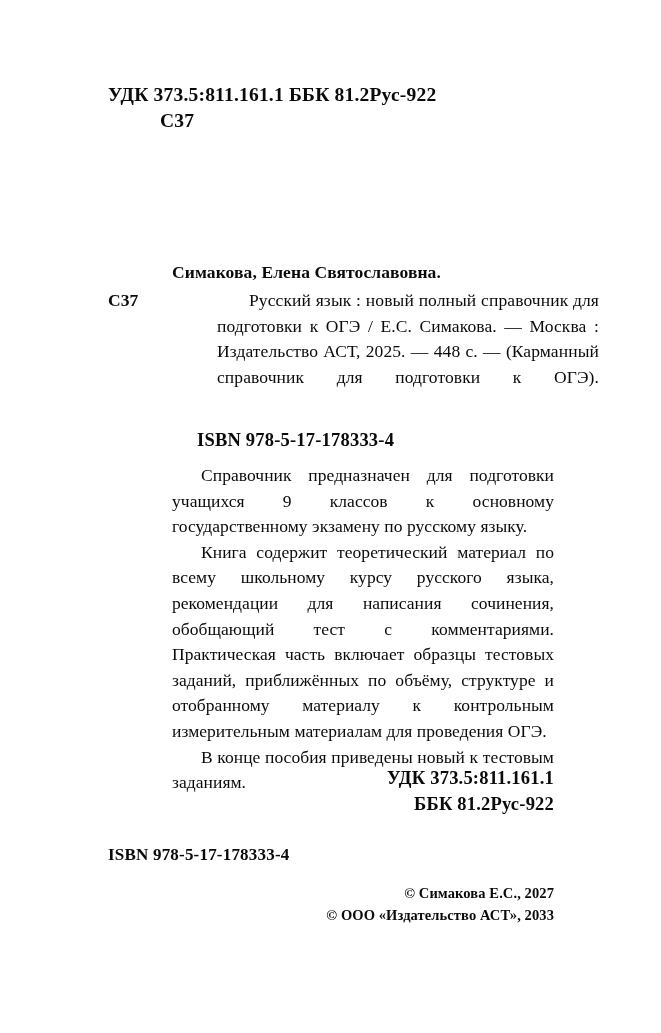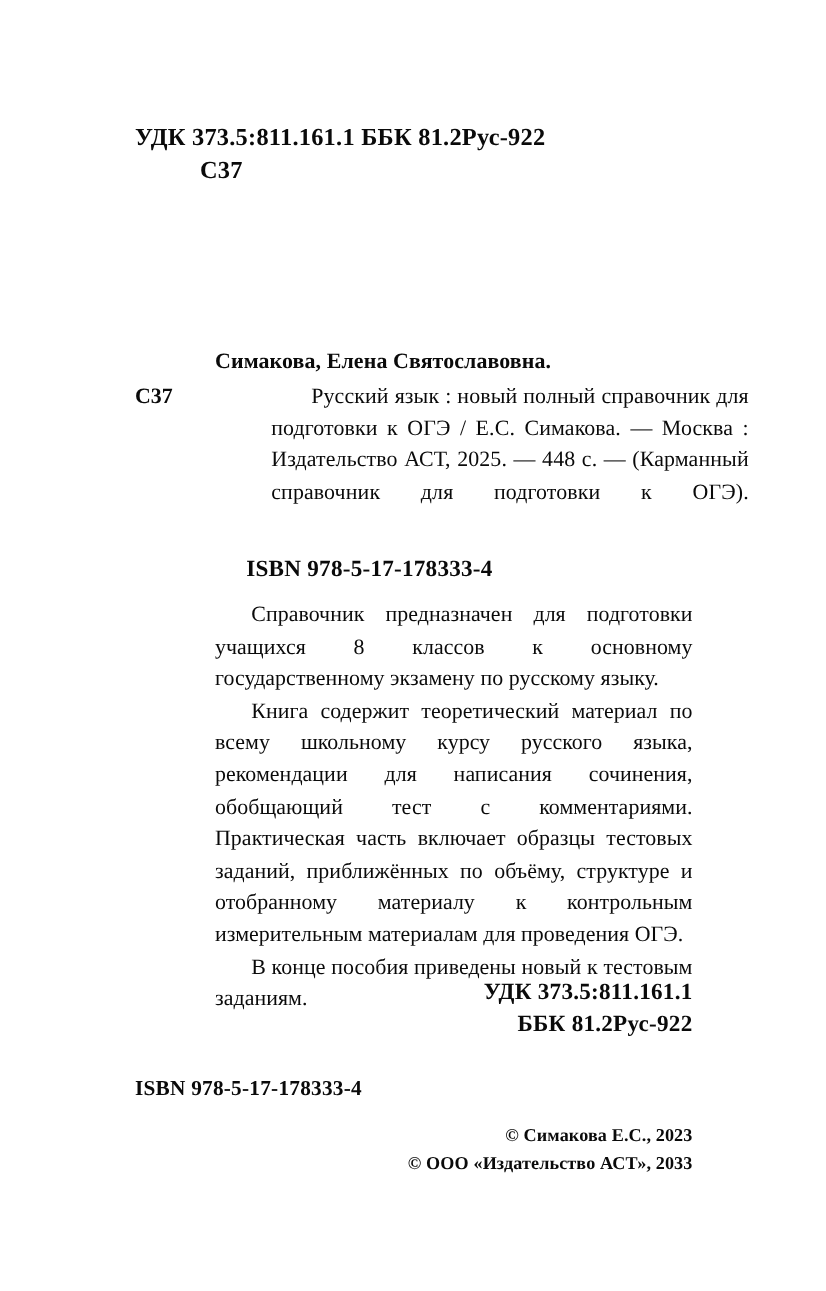--- a/index.html
+++ b/index.html
@@ -11,21 +11,21 @@
     height: 1033px;
     background: #ffffff;
     font-family: "Liberation Serif", serif;
     color: #0a0a0a;
     position: relative;
     overflow: hidden;
   }
   .page {
     position: absolute;
     left: 0;
-    top: 16px;
+    top: 0;
     width: 661px;
     height: 907px;
   }
 
   
   .udk-block {
     position: absolute;
     left: 108px;
     top: 82px;
     font-size: 19.5px;
@@ -142,30 +142,30 @@
     <span class="udk-code">С37</span>
   </div>
 
   <div class="bib-author">Симакова, Елена Святославовна.</div>
   <div class="bib-sigil">С37</div>
   <div class="bib-body">Русский язык : новый полный справочник для подготовки к ОГЭ / Е.С. Симакова. — Москва : Издательство АСТ, 2025. — 448 с. — (Карманный справочник для подготовки к ОГЭ).</div>
 
   <div class="isbn-main">ISBN 978-5-17-178333-4</div>
 
   <div class="annotation">
-    <p>Справочник предназначен для подготовки учащихся 8 классов к основному государственному экзамену по русскому языку.</p>
+    <p>Справочник предназначен для подготовки учащихся 9 классов к основному государственному экзамену по русскому языку.</p>
     <p>Книга содержит теоретический материал по всему школьному курсу русского языка, рекомендации для написания сочинения, обобщающий тест с комментариями. Практическая часть включает образцы тестовых заданий, приближённых по объёму, структуре и отобранному материалу к контрольным измерительным материалам для проведения ОГЭ.</p>
     <p>В конце пособия приведены новый к тестовым заданиям.</p>
   </div>
 
   <div class="udk-repeat">
     <div>УДК 373.5:811.161.1</div>
     <div>ББК 81.2Рус-922</div>
   </div>
 
   <div class="isbn-bottom">ISBN 978-5-17-178333-4</div>
 
   <div class="copyright">
-    <div>© Симакова Е.С., 2023</div>
+    <div>© Симакова Е.С., 2027</div>
     <div>© ООО «Издательство АСТ», 2033</div>
   </div>
 
 </div>
 
 </body></html>

